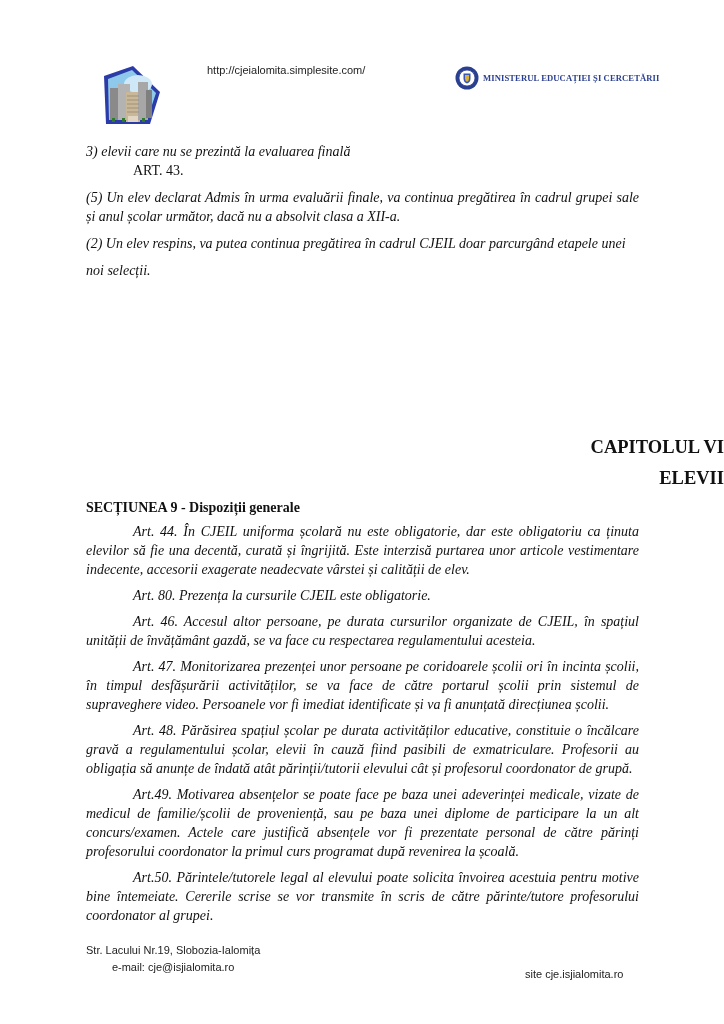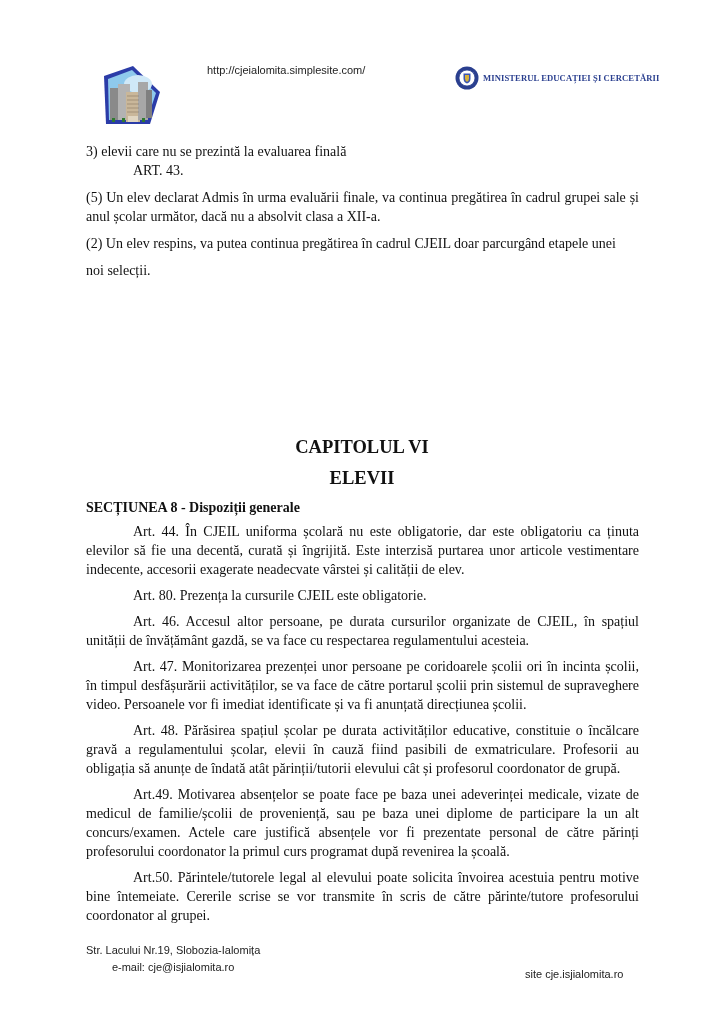--- a/index.html
+++ b/index.html
@@ -7,25 +7,25 @@
   .serif { font-family: "Liberation Serif", "DejaVu Serif", serif; }
   .sans { font-family: "Liberation Sans", "DejaVu Sans", sans-serif; }
 
   .header-logo { position:absolute; left:96px; top:62px; width:70px; height:66px; }
   .header-info { position:absolute; left:207px; top:62px; font-size:11px; line-height:16.5px; color:#222; }
   .ministry { position:absolute; left:455px; top:66px; display:flex; align-items:center; gap:4px; }
   .ministry-seal { width:24px; height:24px; }
   .ministry-name { font-family:"Liberation Serif","DejaVu Serif",serif; font-size:8.6px; font-weight:bold; color:#2a3f8f; letter-spacing:0.1px; white-space:nowrap;text-align:right; }
 
   .body { position:absolute; left:86px; top:142px; width:553px; font-size:14px; line-height:19px; text-align:justify; }
-  .p { margin:0; }
+  .p { margin:0;font-style:italic; }
   .indent { text-indent:47px; }
   .art-heading { margin:0; padding-left:47px; }
 
-  .chapter { position:absolute; left:0; width:724px; text-align:center; font-weight:bold; font-size:18.5px; }
+  .chapter { position:absolute; left:0; width:724px; text-align:right; font-weight:bold; font-size:18.5px; }
   .section-title { position:absolute; left:86px; top:500px; font-weight:bold; font-size:14px; }
 
   .footer-address { position:absolute; left:86px; top:942px; font-size:11px; line-height:16.5px; color:#222;text-align:center; }
   .footer-site { position:absolute; left:525px; top:968px; font-size:11px; color:#222; }
 </style>
 </head>
 <body>
 
 <div class="header-logo">
   <svg width="70" height="66" viewBox="0 0 70 66">
@@ -71,21 +71,21 @@
   <p class="p">3) elevii care nu se prezintă la evaluarea finală</p>
   <p class="art-heading" style="font-family:Liberation Serif, serif;">ART. 43.</p>
   <p class="p" style="margin-top:8px;"> (5) Un elev declarat Admis în urma evaluării finale, va continua pregătirea în cadrul grupei sale și anul școlar următor, dacă nu a absolvit clasa a XII-a.</p>
   <p class="p" style="margin-top:8px;">(2) Un elev respins, va putea continua pregătirea în cadrul CJEIL doar parcurgând etapele unei</p>
   <p class="p" style="margin-top:8px;">noi selecții.</p>
 </div>
 
 <div class="chapter serif" style="top:437px;">CAPITOLUL VI</div>
 <div class="chapter serif" style="top:468px;">ELEVII</div>
 
-<div class="section-title serif">SECȚIUNEA 8 - Dispoziții generale</div>
+<div class="section-title serif">SECȚIUNEA 9 - Dispoziții generale</div>
 
 <div class="body serif" style="top:522px;">
   <p class="p indent">Art. 44. În CJEIL uniforma școlară nu este obligatorie, dar este obligatoriu ca ținuta elevilor să fie una decentă, curată și îngrijită. Este interzisă purtarea unor articole vestimentare indecente, accesorii exagerate neadecvate vârstei și calității de elev.</p>
   <p class="p indent" style="margin-top:7px;">Art. 80. Prezența la cursurile CJEIL este obligatorie.</p>
   <p class="p indent" style="margin-top:7px;">Art. 46. Accesul altor persoane, pe durata cursurilor organizate de CJEIL, în spațiul unității de învățământ gazdă, se va face cu respectarea regulamentului acesteia.</p>
   <p class="p indent" style="margin-top:7px;">Art. 47. Monitorizarea prezenței unor persoane pe coridoarele școlii ori în incinta școlii, în timpul desfășurării activităților, se va face de către portarul școlii prin sistemul de supraveghere video. Persoanele vor fi imediat identificate și va fi anunțată direcțiunea școlii.</p>
   <p class="p indent" style="margin-top:7px;">Art. 48. Părăsirea spațiul școlar pe durata activităților educative, constituie o încălcare gravă a regulamentului școlar, elevii în cauză fiind pasibili de exmatriculare. Profesorii au obligația să anunțe de îndată atât părinții/tutorii elevului cât și profesorul coordonator de grupă.</p>
   <p class="p indent" style="margin-top:7px;">Art.49. Motivarea absențelor se poate face pe baza unei adeverinței medicale, vizate de medicul de familie/școlii de proveniență, sau pe baza unei diplome de participare la un alt concurs/examen. Actele care justifică absențele vor fi prezentate personal de către părinți profesorului coordonator la primul curs programat după revenirea la școală.</p>
   <p class="p indent" style="margin-top:7px;">Art.50. Părintele/tutorele legal al elevului poate solicita învoirea acestuia pentru motive bine întemeiate. Cererile scrise se vor transmite în scris de către părinte/tutore profesorului coordonator al grupei.</p>
 </div>

